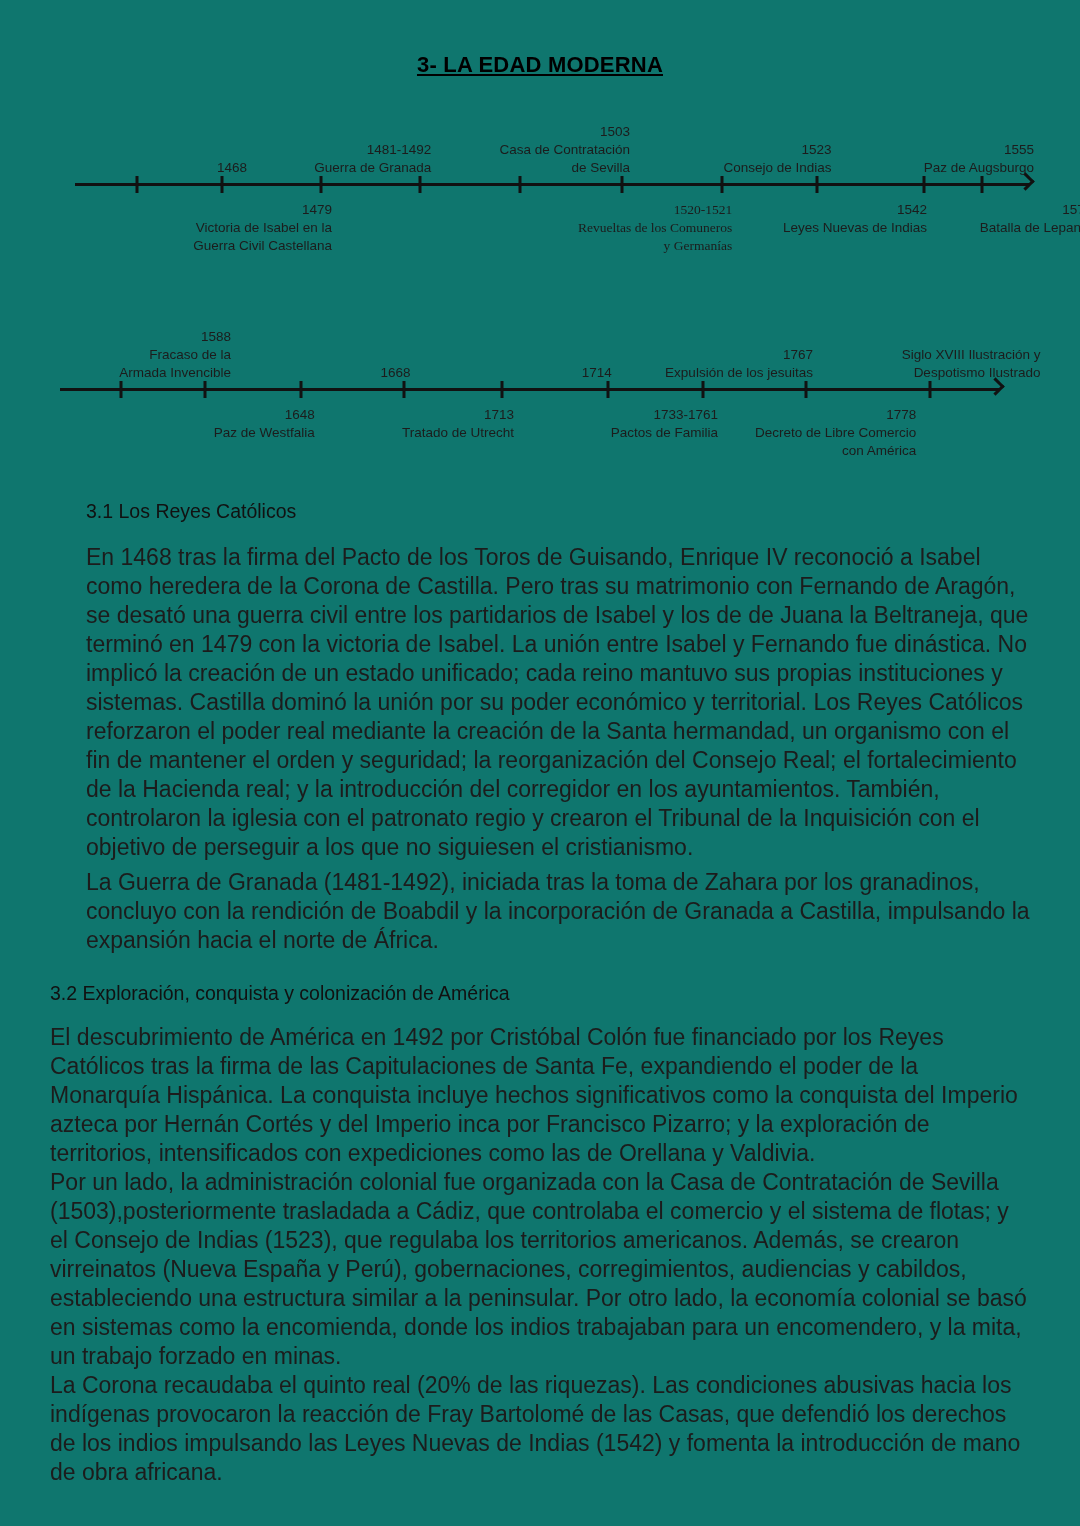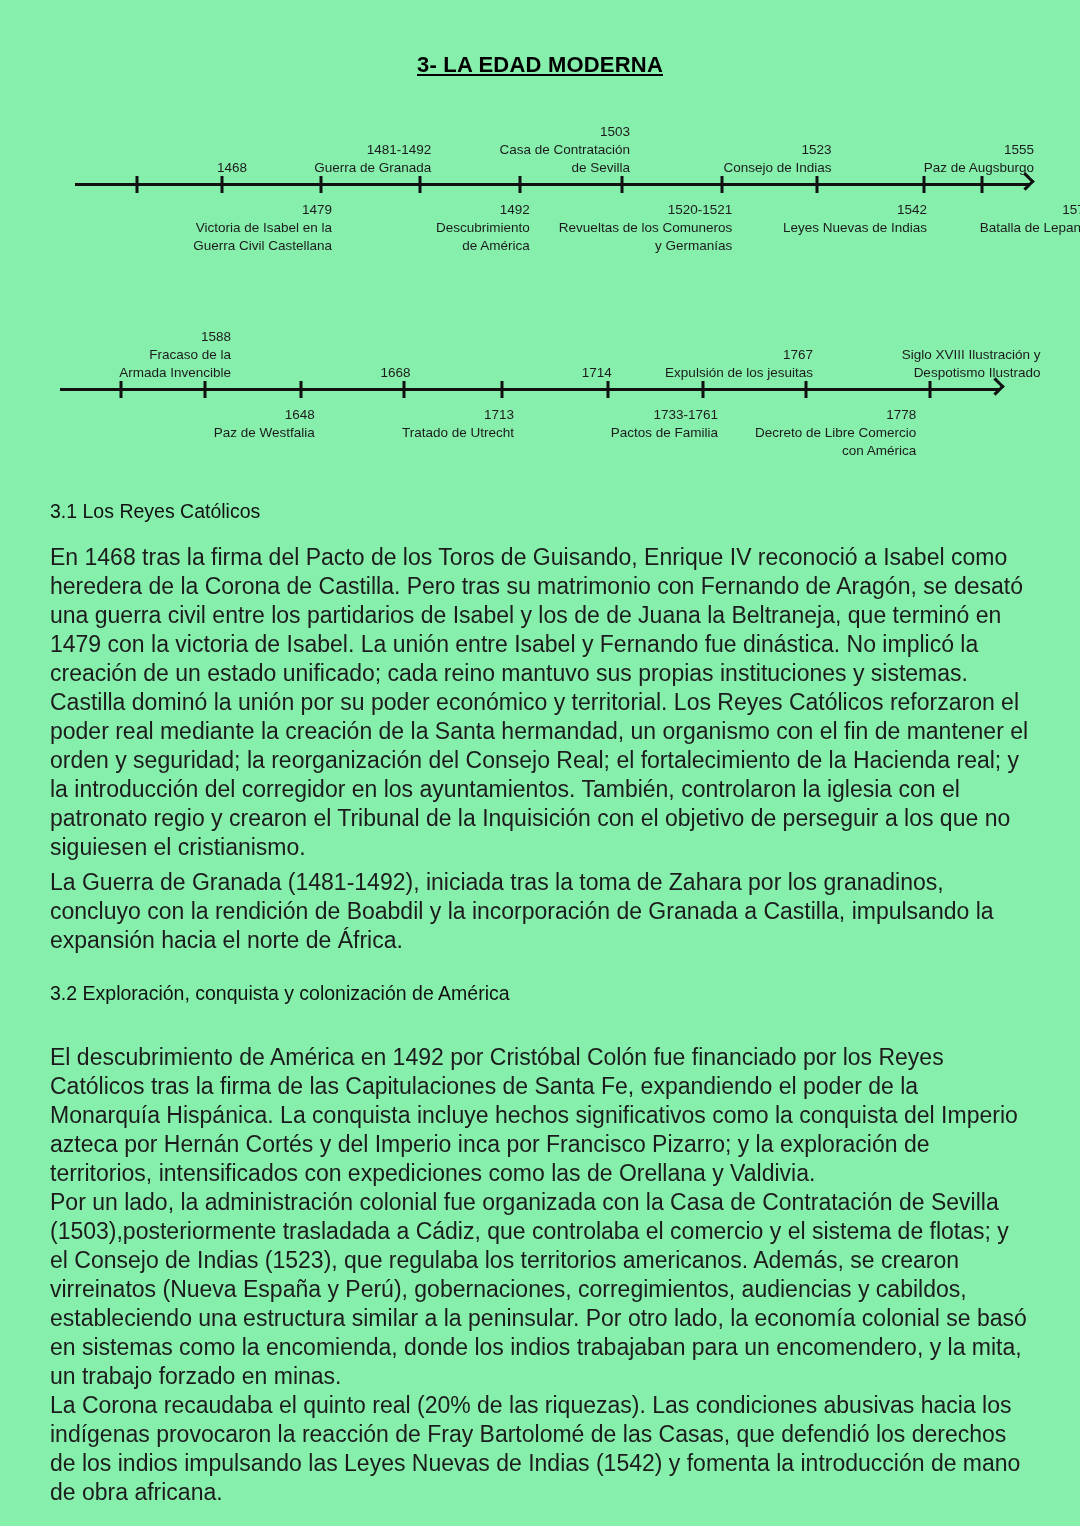--- a/index.html
+++ b/index.html
@@ -5,21 +5,21 @@
   * { margin: 0; padding: 0; box-sizing: border-box; }
   html, body { background: #ffffff; }
   body {
     font-family: "Liberation Sans", sans-serif;
     color: #1c1c1c;
   }
   .page {
     position: relative;
     width: 1080px;
     height: 1526px;
-    background: #86efac;
+    background: #0f766e;
     overflow: hidden;
   }
   .title {
     padding-top: 52px;
     text-align: center;
     font-size: 22px;
     font-weight: bold;
     text-decoration: underline;
     color: #000000;
     letter-spacing: 0.2px;
@@ -71,51 +71,49 @@
   .section h2 {
     font-size: 19.5px;
     font-weight: 400;
     color: #111111;
   }
   .section p {
     font-size: 23px;
     line-height: 29px;
     color: #1c1c1c;
   }
-  #sections .section:nth-child(1) { margin-top: 14px; }
+  #sections .section:nth-child(1) { margin-top: 14px; margin-left: 36px; }
   #sections .section:nth-child(1) h2 { margin-bottom: 20px; }
   #sections .section:nth-child(1) p + p { margin-top: 6px; }
   #sections .section:nth-child(2) { margin-top: 27px; }
-  #sections .section:nth-child(2) h2 { margin-bottom: 38px; }
+  #sections .section:nth-child(2) h2 { margin-bottom: 18px; }
   #sections .section:nth-child(2) p + p { margin-top: 0; }
 </style>
 </head>
 <body>
 
 <main class="page">
   <h1 class="title">3- LA EDAD MODERNA</h1>
 
   <div class="timeline tl-1" id="timeline-0">
       <div class="tl-line"></div>
       <div class="tl-arrow"></div>
       <div class="tl-tick" style="left: 6.5%;"></div>
       <div class="tl-event above" style="left: 6.5%;"><div class="tl-date">1468</div></div>
       <div class="tl-tick" style="left: 15.4%;"></div>
       <div class="tl-event below" style="left: 15.4%;"><div class="tl-date">1479</div><div class="tl-label">Victoria de Isabel en la
 Guerra Civil Castellana</div></div>
       <div class="tl-tick" style="left: 25.8%;"></div>
       <div class="tl-event above" style="left: 25.8%;"><div class="tl-date">1481-1492</div><div class="tl-label">Guerra de Granada</div></div>
       <div class="tl-tick" style="left: 36.1%;"></div>
-      <div class="tl-event below" style="left: 36.1%;"><div class="tl-date">1492</div><div class="tl-label">Descubrimiento
-de América</div></div>
       <div class="tl-tick" style="left: 46.6%;"></div>
       <div class="tl-event above" style="left: 46.6%;"><div class="tl-date">1503</div><div class="tl-label">Casa de Contratación
 de Sevilla</div></div>
       <div class="tl-tick" style="left: 57.3%;"></div>
-      <div class="tl-event below" style="left: 57.3%;"><div class="tl-date">1520-1521</div><div class="tl-label">Revueltas de los Comuneros
+      <div class="tl-event below" style="left: 57.3%; font-family: Liberation Serif, serif;"><div class="tl-date">1520-1521</div><div class="tl-label">Revueltas de los Comuneros
 y Germanías</div></div>
       <div class="tl-tick" style="left: 67.7%;"></div>
       <div class="tl-event above" style="left: 67.7%;"><div class="tl-date">1523</div><div class="tl-label">Consejo de Indias</div></div>
       <div class="tl-tick" style="left: 77.7%;"></div>
       <div class="tl-event below" style="left: 77.7%;"><div class="tl-date">1542</div><div class="tl-label">Leyes Nuevas de Indias</div></div>
       <div class="tl-tick" style="left: 88.9%;"></div>
       <div class="tl-event above" style="left: 88.9%;"><div class="tl-date">1555</div><div class="tl-label">Paz de Augsburgo</div></div>
       <div class="tl-tick" style="left: 95%;"></div>
       <div class="tl-event below" style="left: 95%;"><div class="tl-date">1571</div><div class="tl-label">Batalla de Lepanto</div></div>
     </div>

